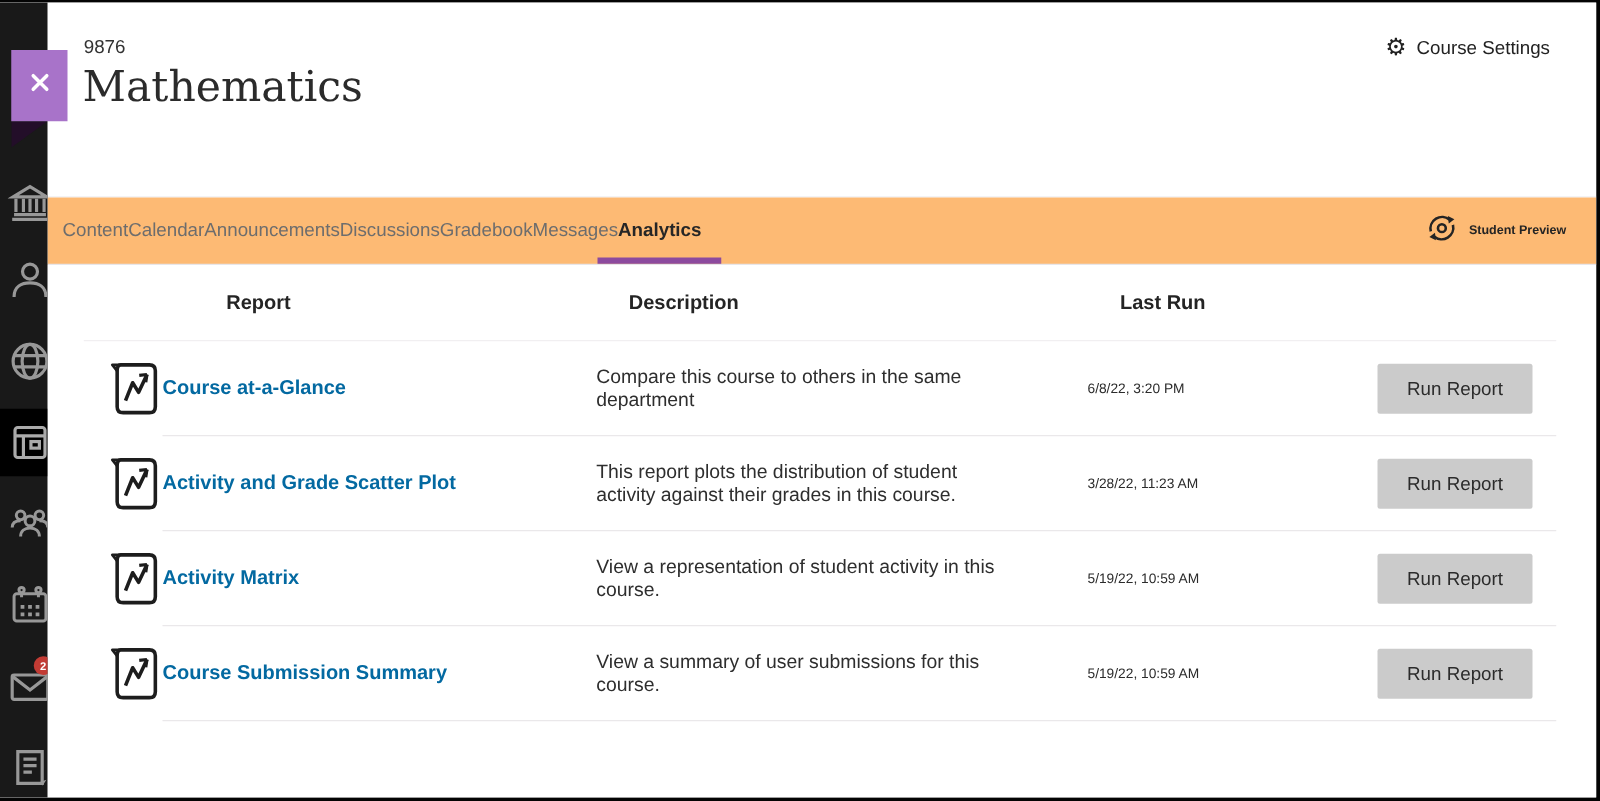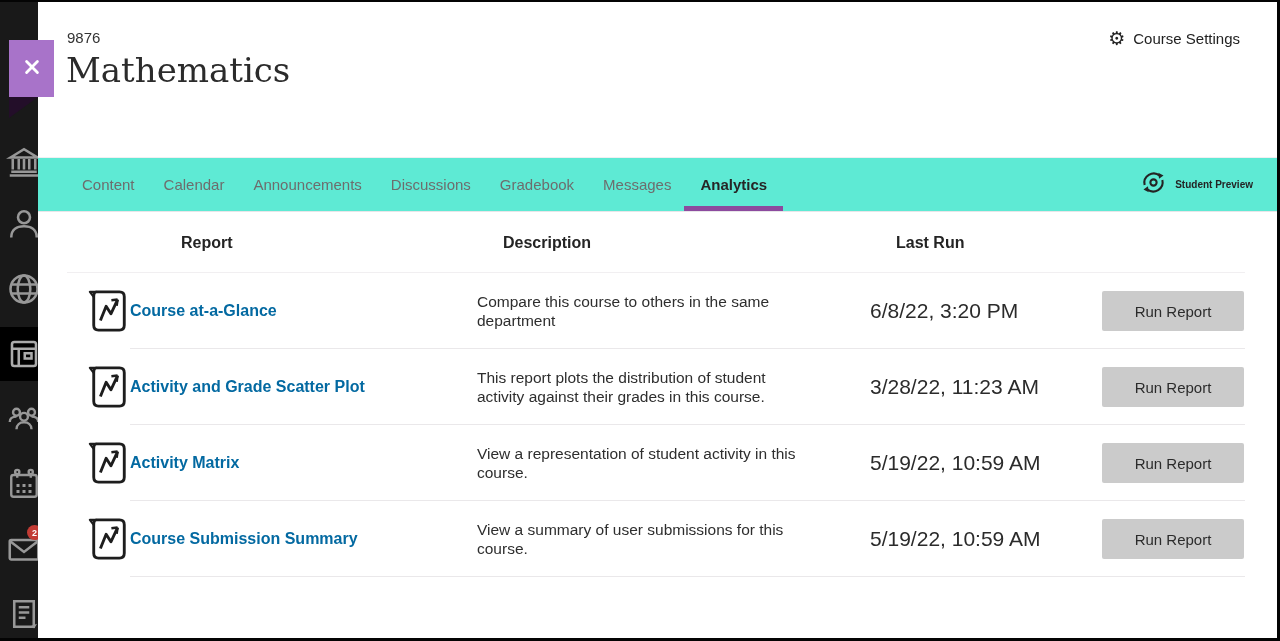--- a/index.html
+++ b/index.html
@@ -38,22 +38,22 @@
   .page-header{ position:relative; height:156px; border-bottom:1px solid #f0eff2; }
   .course-id{ position:absolute; left:29px; top:27px; font-size:15px; color:#333; }
   .course-name{ position:absolute; left:28px; top:48px; font-family:"DejaVu Serif","Liberation Serif",serif;
     font-size:34px; font-weight:500; color:#2b2b2b; }
   .course-settings{ position:absolute; right:37px; top:27px; display:flex; align-items:center; gap:8px;
     cursor:pointer; color:#222; }
   .course-settings .gear{ font-family:"DejaVu Sans", sans-serif; font-size:19px; line-height:1; }
   .course-settings .lbl{ font-size:15px; font-weight:400; }
 
   
-  .nav-bar{ position:relative; height:54px; display:flex; align-items:center; gap:29px;
-    padding-left:44px; border-bottom:1px solid #e8e6e9; background:#5eead4; }
+  .nav-bar{ position:relative; height:54px; display:flex; align-items:center; 
+    padding-left:12px; border-bottom:1px solid #e8e6e9; background:#fdba74; }
   .tab{ position:relative; height:100%; display:flex; align-items:center; font-size:15px; color:#6d6d6d; cursor:pointer; }
   .tab.active{ color:#262626; font-weight:700; }
   .tab.active::after{ content:""; position:absolute; left:-16px; right:-16px; bottom:0; height:5px; background:#8c4a9e; }
   .student-preview{ position:absolute; right:24px; top:0; height:100%; display:flex; align-items:center; gap:9px; cursor:pointer; }
   .student-preview svg{ width:25px; height:25px; }
   .student-preview .lbl{ font-size:10px; font-weight:700; color:#242424; }
 
   
   .subtab-bar{ position:relative; height:56px; display:flex; align-items:center; gap:29px;
     padding-left:63px; background:#fcfbfc; }
@@ -71,22 +71,22 @@
   .th-report{ grid-column:2; padding-left:25px; }
   .th-desc{ grid-column:3; }
   .th-run{ grid-column:4; }
 
   .trow{ position:relative; height:76px; display:grid; align-items:center;
     grid-template-columns:42px 347px 393px 232px 124px; padding-left:50px; }
   .trow::after{ content:""; position:absolute; left:92px; right:32px; bottom:0; height:1px; background:#eae8ea; }
   .cell-icon svg{ width:42px; height:48px; display:block; }
   .cell-name{ font-size:16px; font-weight:700; color:#0369a1; }
   .cell-desc{ font-size:15.5px; color:#2e2e2e; line-height:19px; padding-right:56px; }
-  .cell-date{ font-size:21px; color:#2b2b2b; }
-  .run-btn{ width:142px; height:40px; background:#cbcbcb; border:none; border-radius:2px;
+  .cell-date{ font-size:11px; color:#2b2b2b; }
+  .run-btn{ width:124px; height:40px; background:#cbcbcb; border:none; border-radius:2px;
     font-family:"Liberation Sans", sans-serif; font-size:15px; color:#2b2b2b; cursor:pointer; }
 </style>
 </head>
 <body>
 
 <div class="app">
 
   <div class="sidebar">
     <div class="rail-active-bg"></div>
 

